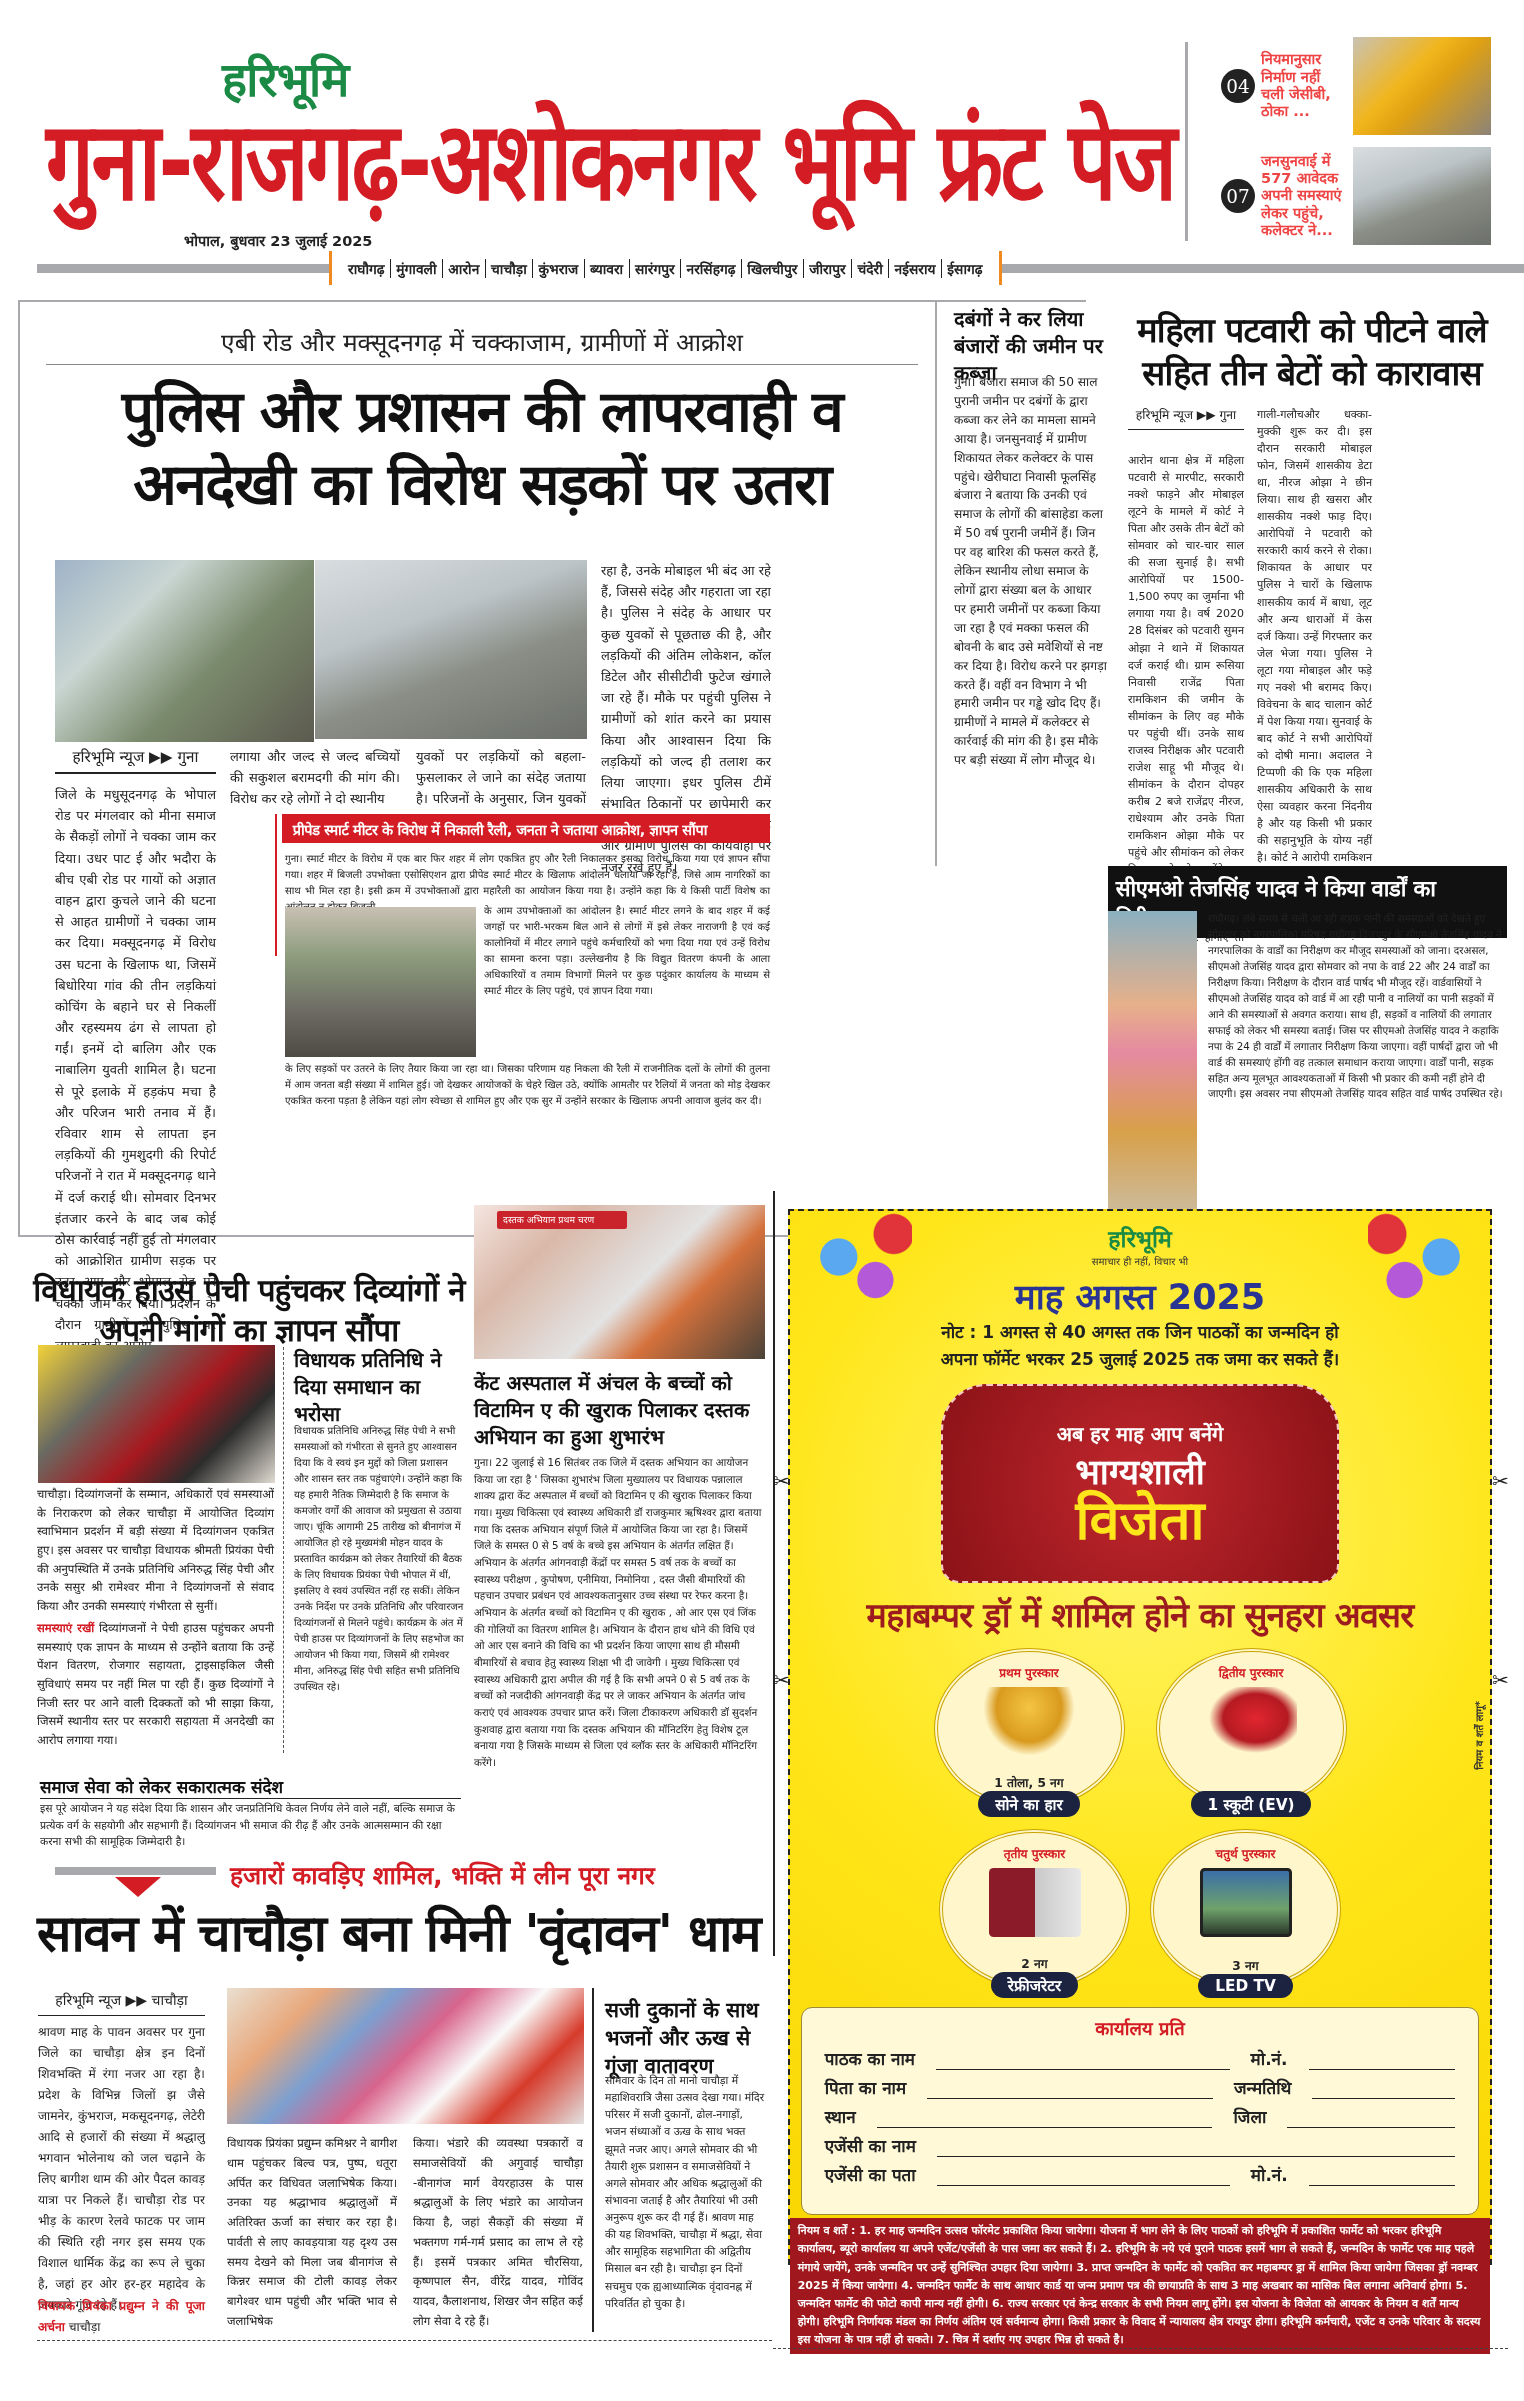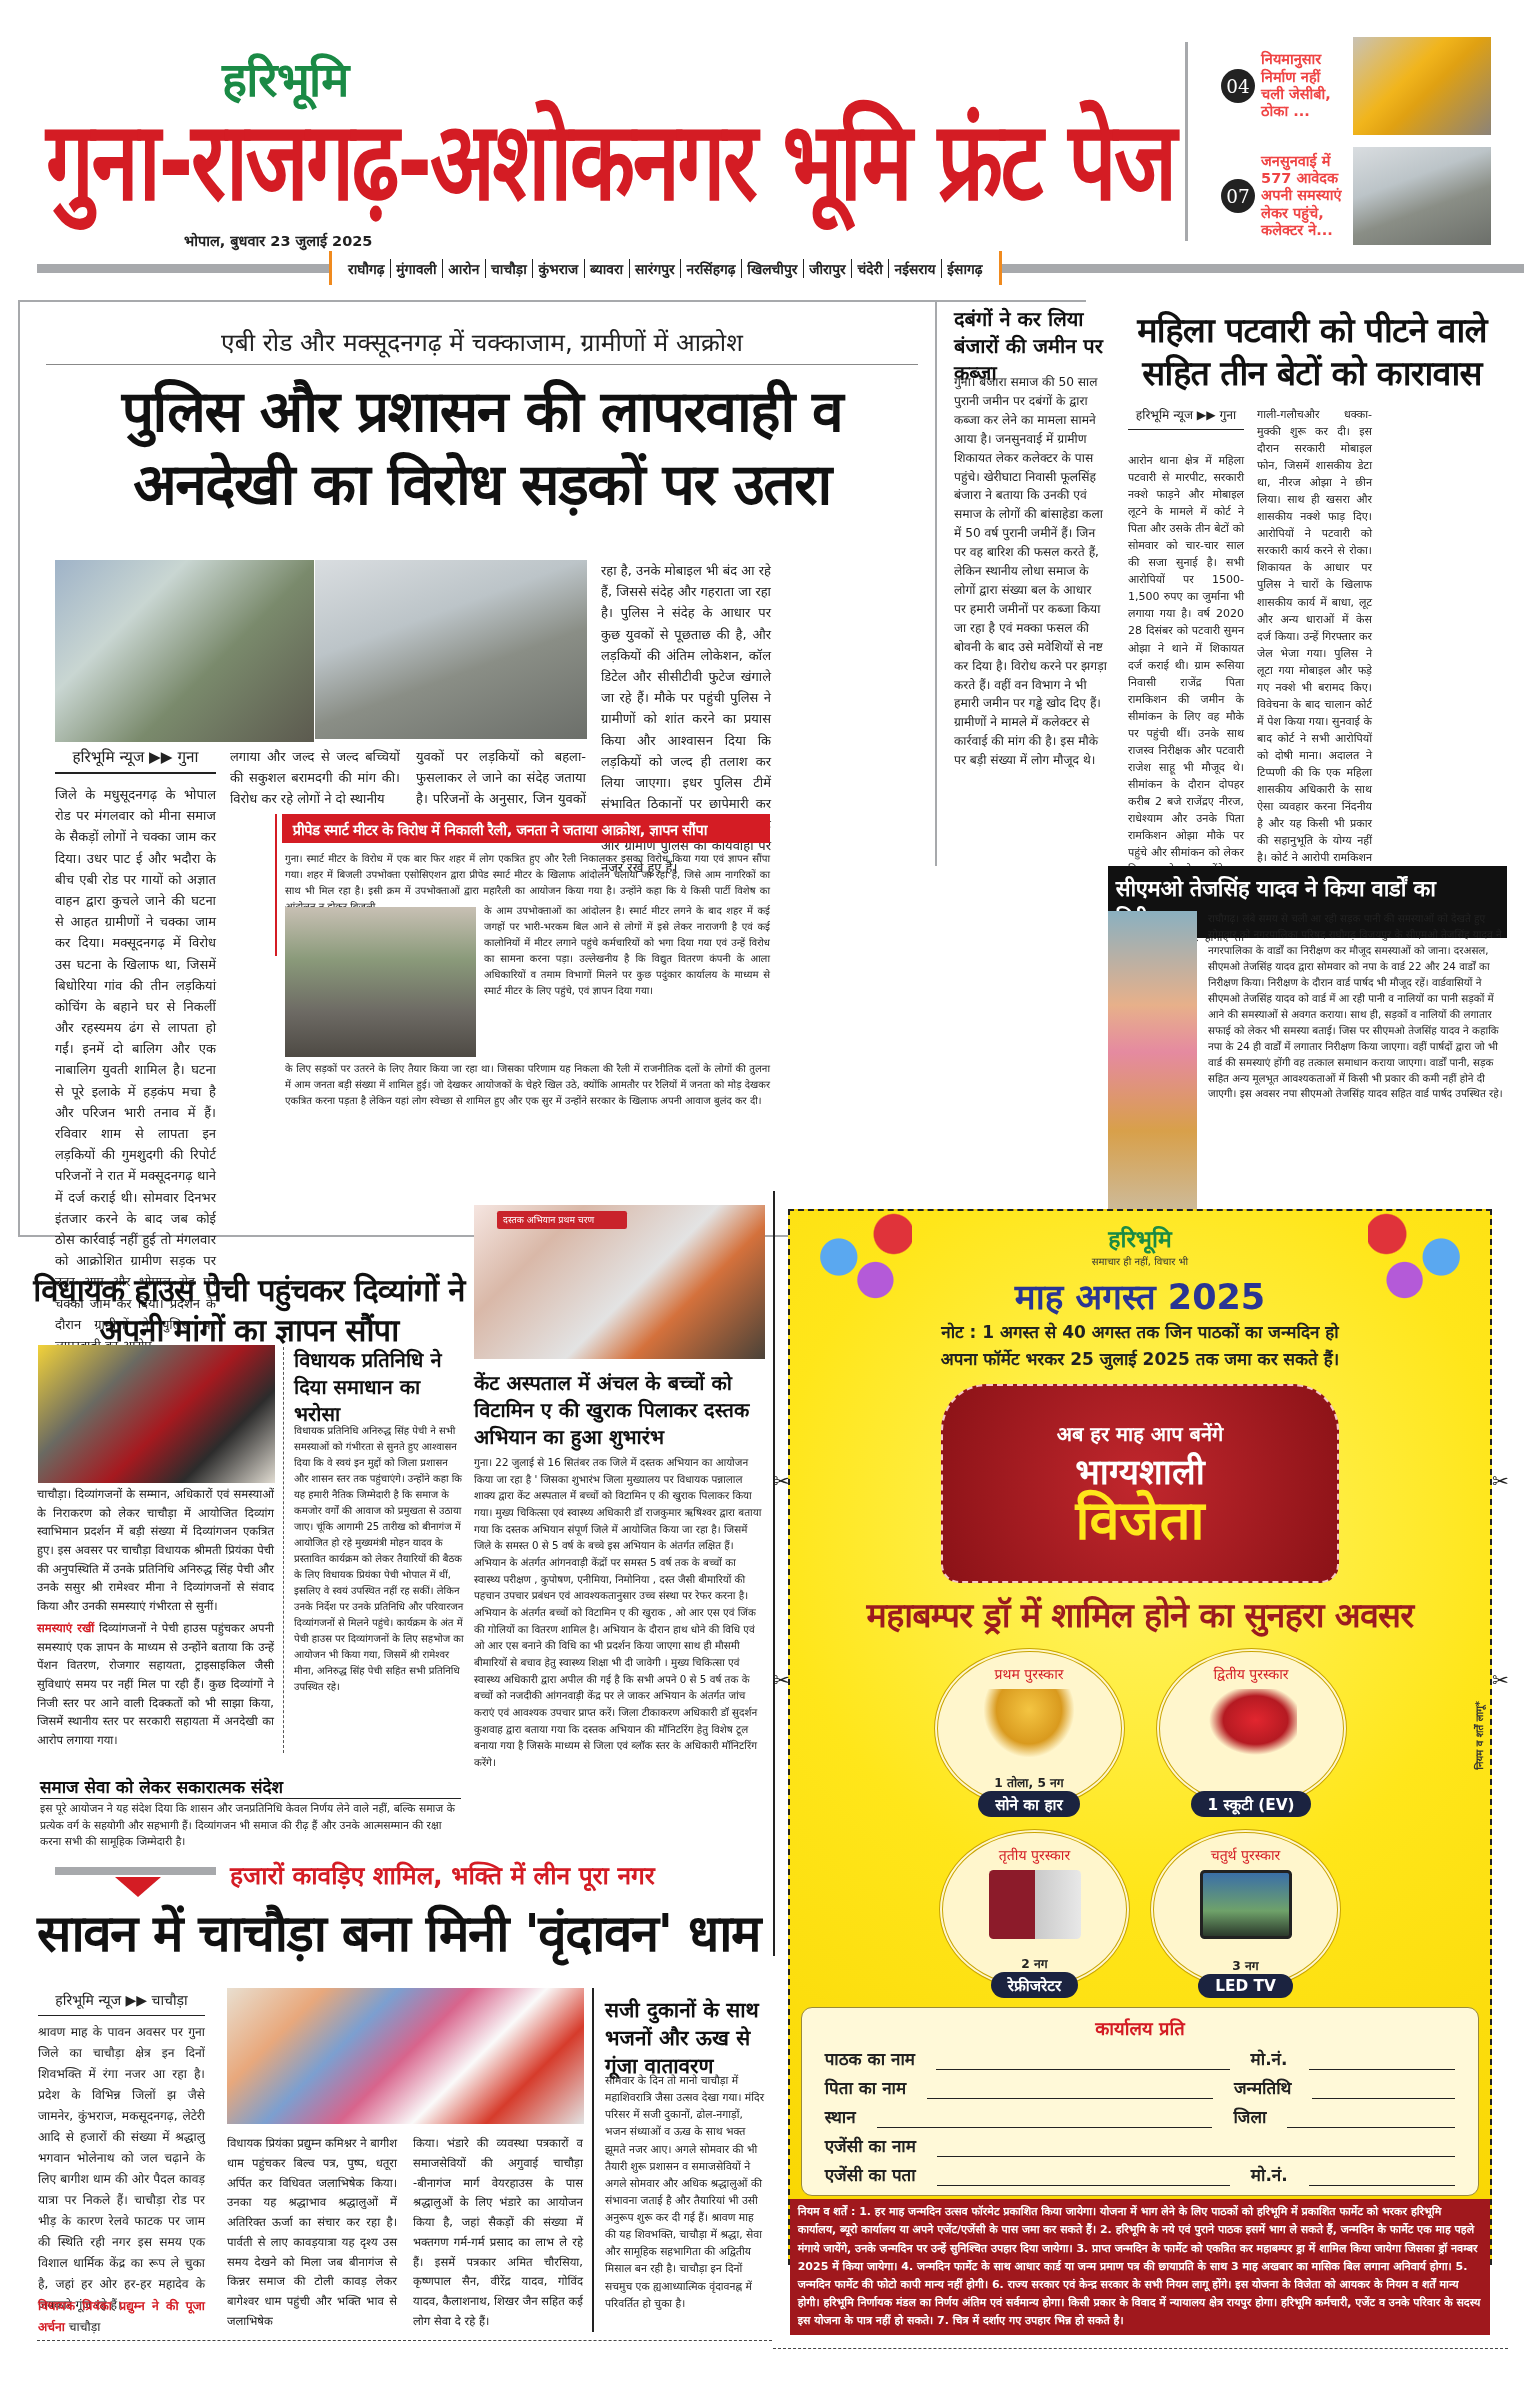--- a/index.html
+++ b/index.html
@@ -37,21 +37,21 @@
 .ad-tag{font-size:10px;text-align:center;color:#333}
 .ad-month{font-size:35px;font-weight:bold;color:#2a3593;text-align:center}
 .ad-title{font-size:49px;font-weight:bold;color:#e01e2a;text-align:center;letter-spacing:-0.8px}
 .ad-note{font-size:17px;font-weight:bold;color:#222;text-align:center;line-height:1.6}
 .ad-badge{width:398px;height:199px;background:radial-gradient(circle,#c1272d 0%,#8b1217 100%);border-radius:46px 46px 18.4px 18.4px;margin:0 auto;display:flex;flex-direction:column;align-items:center;justify-content:center;border:2.3px dashed #f5c8c8}
 .ad-badge .l1{color:#fff;font-size:20px;font-weight:bold}
 .ad-badge .l2{color:#fff;font-size:35px;font-weight:bold}
 .ad-badge .l3{color:#ffe61a;font-size:54px;font-weight:bold;line-height:1}
 .ad-bumper{font-size:34px;font-weight:bold;color:#9b1b1f;text-align:center;letter-spacing:-0.8px}
 .prize{width:191px;height:161px;border-radius:50%;background:#fff6cc;border:4.6px double #c9a400;position:relative;display:flex;flex-direction:column;align-items:center;justify-content:flex-start;padding-top:12.2px}
-.prize .rank{color:#d41c24;font-size:14px;font-weight:normal}
+.prize .rank{color:#d41c24;font-size:12px;font-weight:bold}
 .prize .qty{font-size:12.2px;font-weight:bold;margin-top:auto}
 .prize .item{background:#1b2340;color:#fff;font-size:15.3px;font-weight:bold;border-radius:13.8px;padding:3.1px 17px;margin-bottom:-12.2px}
 .prize .pic{width:92px;height:69px;margin-top:6.1px;border-radius:4.6px}
 .form{background:#fff9d8;border:1.5px solid #9a8a3a;border-radius:11px;padding:7.7px 23px}
 .form-title{color:#d41c24;font-weight:bold;font-size:18.4px;text-align:center}
 .frow{display:flex;align-items:flex-end;gap:21px;font-size:17px;font-weight:bold;margin-top:6.1px}
 .frow .line{flex:1;border-bottom:1.5px solid #222;height:15.3px}
 .rules{background:#a0181d;color:#fff;font-size:11px;line-height:1.65;padding:4.6px 7.7px;font-weight:bold}
 </style>
 </head>
@@ -213,21 +213,21 @@
     <div class="frow">
         <span>स्थान</span>
         <span class="line"></span>
         <span>जिला</span>
         <span class="line" style="flex:0.5"></span>
       </div>
     <div class="frow">
         <span>एजेंसी का नाम</span>
         <span class="line"></span>
       </div>
-    <div class="frow" style="margin-bottom:1px">
+    <div class="frow" style="margin-bottom:20px">
         <span>एजेंसी का पता</span>
         <span class="line"></span>
         <span>मो.नं.</span>
         <span class="line" style="flex:0.5"></span>
       </div>
   </div>
   <div class="rules" style="margin-top:3.1px">नियम व शर्तें : 1. हर माह जन्मदिन उत्सव फॉरमेट प्रकाशित किया जायेगा। योजना में भाग लेने के लिए पाठकों को हरिभूमि में प्रकाशित फार्मेट को भरकर हरिभूमि कार्यालय, ब्यूरो कार्यालय या अपने एजेंट/एजेंसी के पास जमा कर सकते हैं। 2. हरिभूमि के नये एवं पुराने पाठक इसमें भाग ले सकते हैं, जन्मदिन के फार्मेट एक माह पहले मंगाये जायेंगे, उनके जन्मदिन पर उन्हें सुनिश्चित उपहार दिया जायेगा। 3. प्राप्त जन्मदिन के फार्मेट को एकत्रित कर महाबम्पर ड्रा में शामिल किया जायेगा जिसका ड्रॉ नवम्बर 2025 में किया जायेगा। 4. जन्मदिन फार्मेट के साथ आधार कार्ड या जन्म प्रमाण पत्र की छायाप्रति के साथ 3 माह अखबार का मासिक बिल लगाना अनिवार्य होगा। 5. जन्मदिन फार्मेट की फोटो कापी मान्य नहीं होगी। 6. राज्य सरकार एवं केन्द्र सरकार के सभी नियम लागू होंगे। इस योजना के विजेता को आयकर के नियम व शर्तें मान्य होगी। हरिभूमि निर्णायक मंडल का निर्णय अंतिम एवं सर्वमान्य होगा। किसी प्रकार के विवाद में न्यायालय क्षेत्र रायपुर होगा। हरिभूमि कर्मचारी, एजेंट व उनके परिवार के सदस्य इस योजना के पात्र नहीं हो सकते। 7. चित्र में दर्शाए गए उपहार भिन्न हो सकते है।</div>
 
 </div>
 <div class="abs" style="left:773px;top:1469px;font-size:20px">✂</div>

